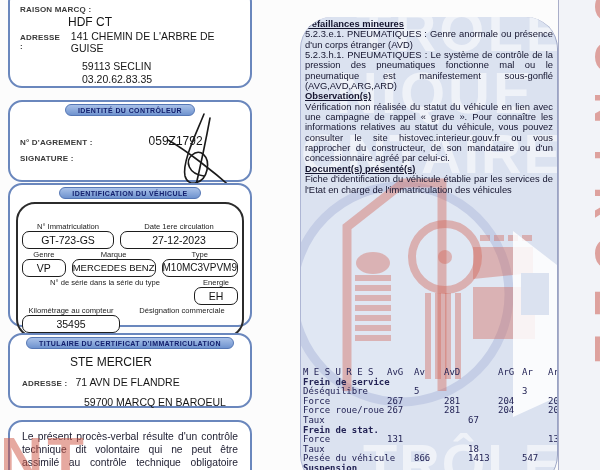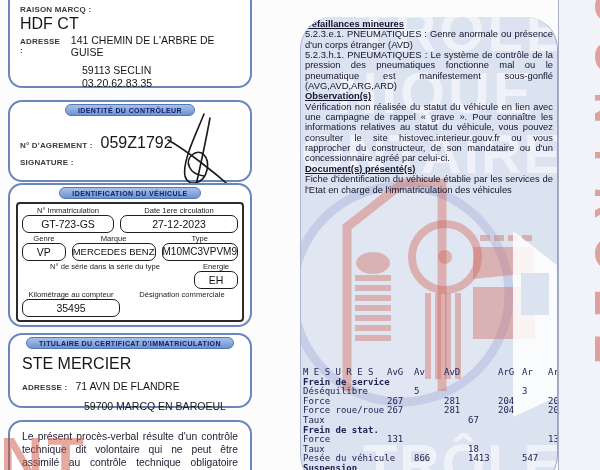--- a/index.html
+++ b/index.html
@@ -21,30 +21,30 @@
   .pill{
     margin:2px auto 0;width:max-content;max-width:92%;
     background:linear-gradient(#a9c1e8,#6f93cf);
     border:1px solid #5577b5;border-radius:9px;
     color:#13206e;font-size:7px;font-weight:bold;letter-spacing:.4px;
     padding:2px 12px 1px;text-align:center;white-space:nowrap;
   }
   .lab{font-size:8px;font-weight:bold;color:#3a3a3a;letter-spacing:.2px;}
   .val{font-size:10.5px;color:#161616;}
   .station-line{margin:1px 0;}
-  .big{font-size:16px;}
+  .big{font-size:12px;margin-left:48px;}
   .inline{display:flex;gap:8px;align-items:baseline;}
   .indent{margin-left:62px;}
   .ctrl-body{padding:12px 10px 0;position:relative;height:58px;}
   .ctrl-row{display:flex;gap:8px;align-items:baseline;margin-top:6px;}
   .sig-svg{position:absolute;right:6px;top:-6px;overflow:visible;}
   
   .inner{
-    margin:3px 6px 8px;border:2px solid #2b2b2b;border-radius:4px;
-    padding:1px 4px 3px;
+    margin:3px 6px 8px;border:2px solid #2b2b2b;border-radius:19px;
+    padding:17px 4px 3px;
   }
   .frow{display:flex;gap:6px;margin-top:1px;}
   .field{display:flex;flex-direction:column;}
   .field .flab{font-size:7.6px;color:#222;text-align:center;white-space:nowrap;overflow:visible;}
   .fv{
     border:1.7px solid #1d1d1d;border-radius:7px;background:#fff;
     height:16px;line-height:16px;text-align:center;font-size:10.5px;
     color:#111;white-space:nowrap;overflow:visible;
   }
   .w-immat{width:92px;} .w-ci{width:60px;} .w-circ{flex:1;}

